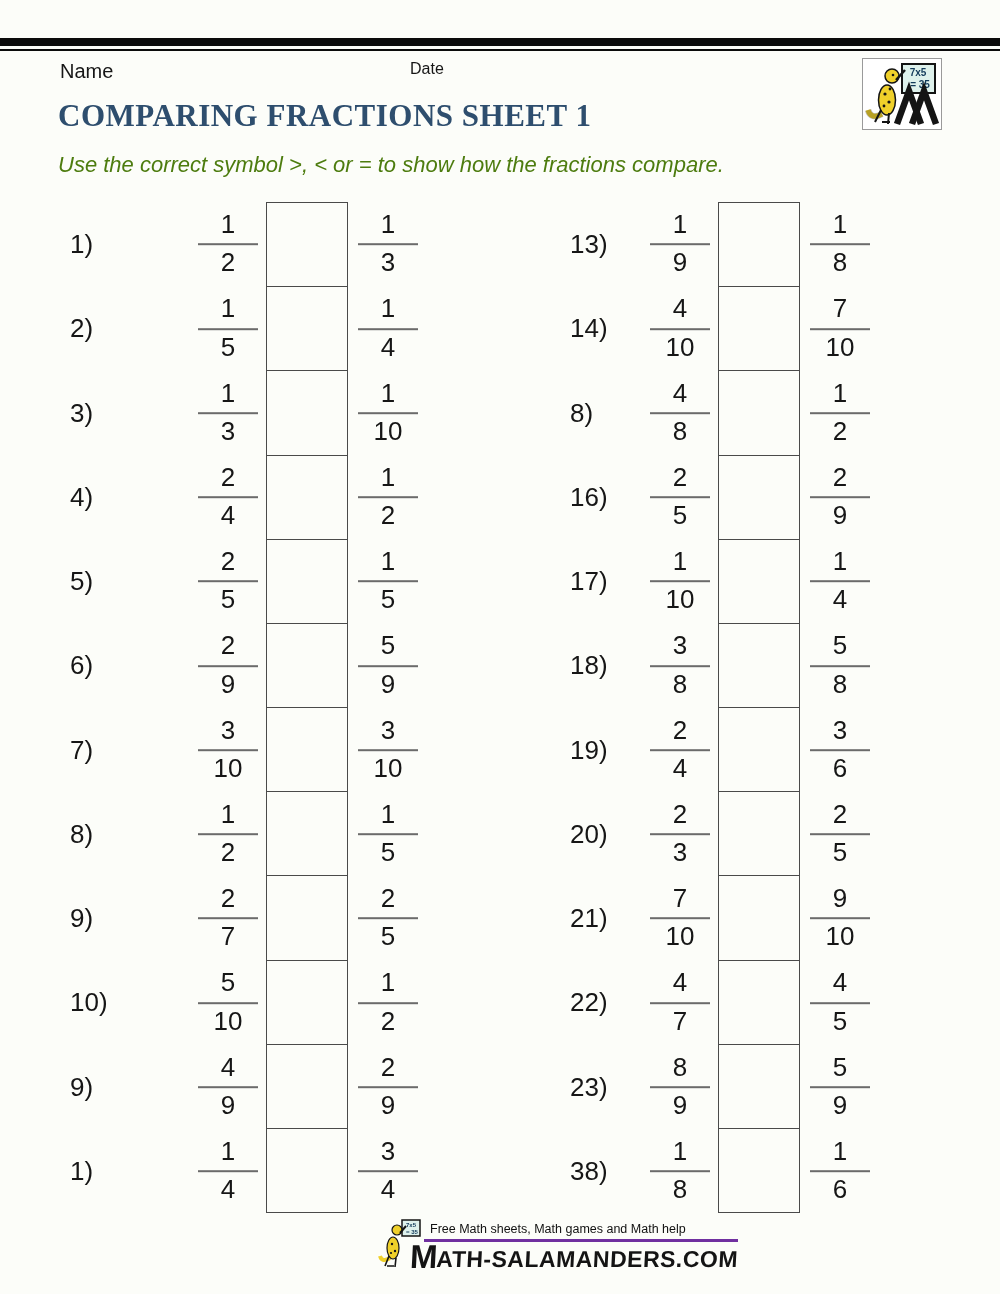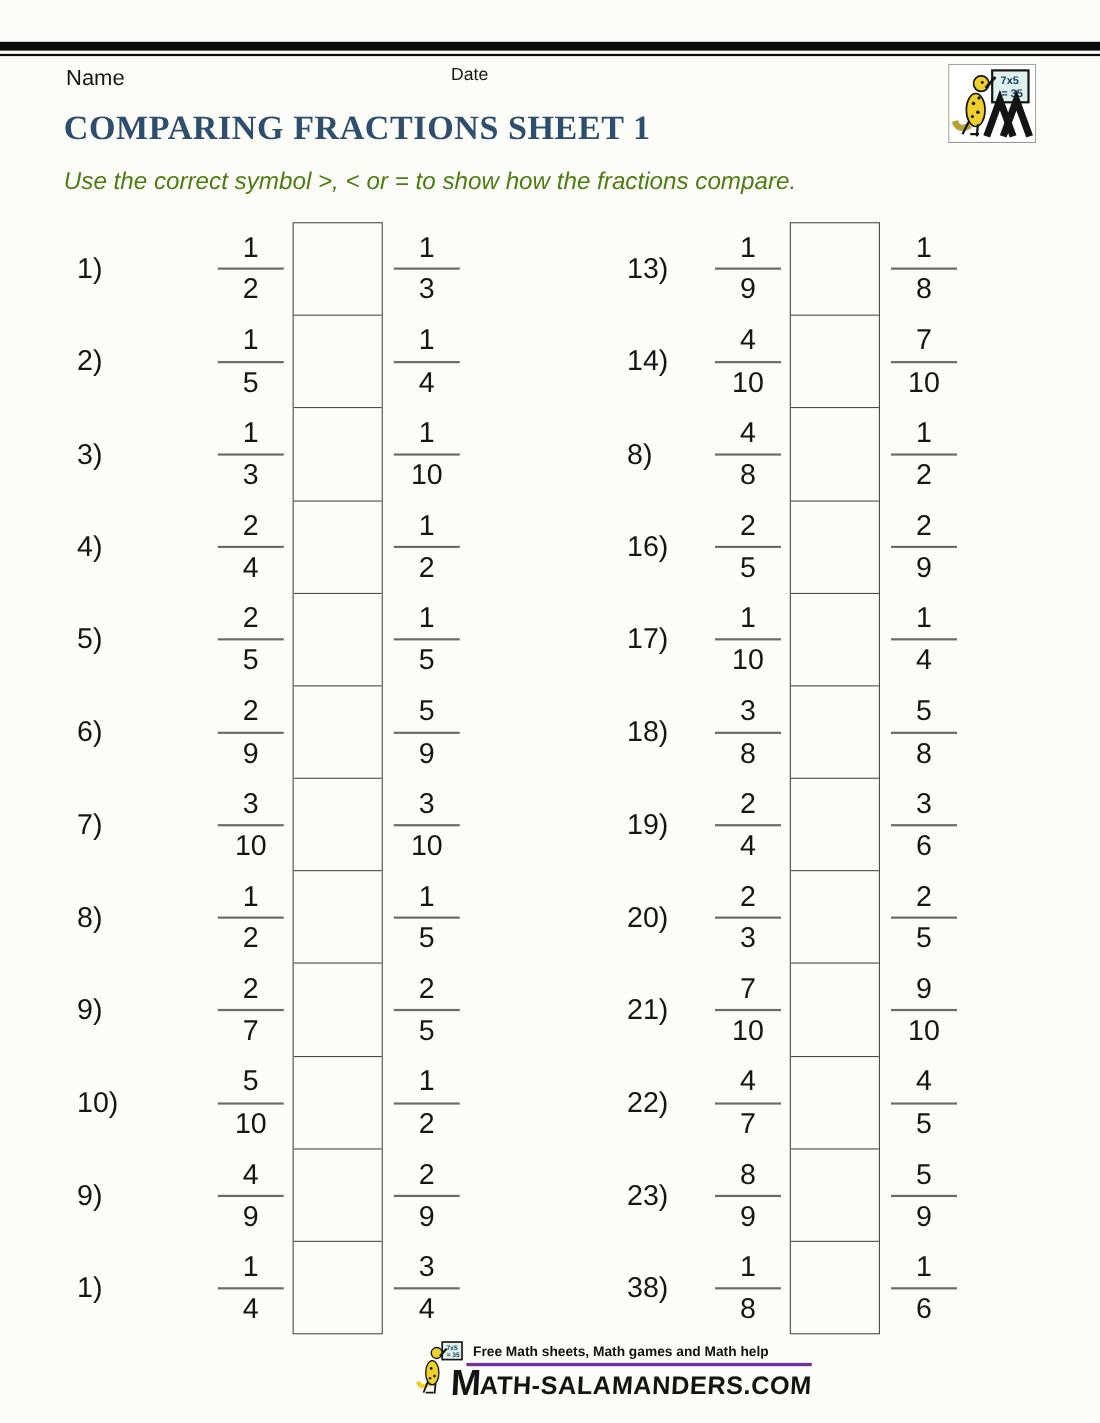--- a/index.html
+++ b/index.html
@@ -35,21 +35,21 @@
   .fbar{width:60px;height:2px;background:#6b6b6b;margin:5px 0 4px 0;}
   .box-col{
     position:absolute;top:202px;width:82px;height:1011px;box-sizing:border-box;
     border:1px solid #4a4a4a;display:flex;flex-direction:column;background:transparent;
   }
   .box-col.left{left:266px;} .box-col.right{left:718px;}
   .box-cell{flex:1;border-bottom:1px solid #4a4a4a;}
   .box-cell:last-child{border-bottom:none;}
   .footer{position:absolute;left:378px;top:1218px;display:flex;align-items:flex-start;}
   .footer-text-col{display:flex;flex-direction:column;margin-left:2px;}
-  .footer-tagline{font-size:12.5px;font-weight:bold;color:#111;white-space:nowrap;padding:4px 0 3px 6px;}
+  .footer-tagline{font-size:12.5px;font-weight:normal;color:#111;white-space:nowrap;padding:4px 0 3px 6px;}
   .footer-rule{height:3px;background:#7030a0;width:100%;}
   .brand-row{display:flex;align-items:flex-end;transform:skewX(-3deg);margin-top:1px;margin-left:-14px;}
   .brand-m{font-size:33px;font-weight:900;line-height:0.85;color:#141414;letter-spacing:-1px;}
   .brand-rest{font-size:23px;font-weight:800;line-height:1;color:#141414;letter-spacing:0.5px;}
 </style>
 </head>
 <body>
 
 <div class="topbar-thick"></div>
 <div class="topbar-thin"></div>

